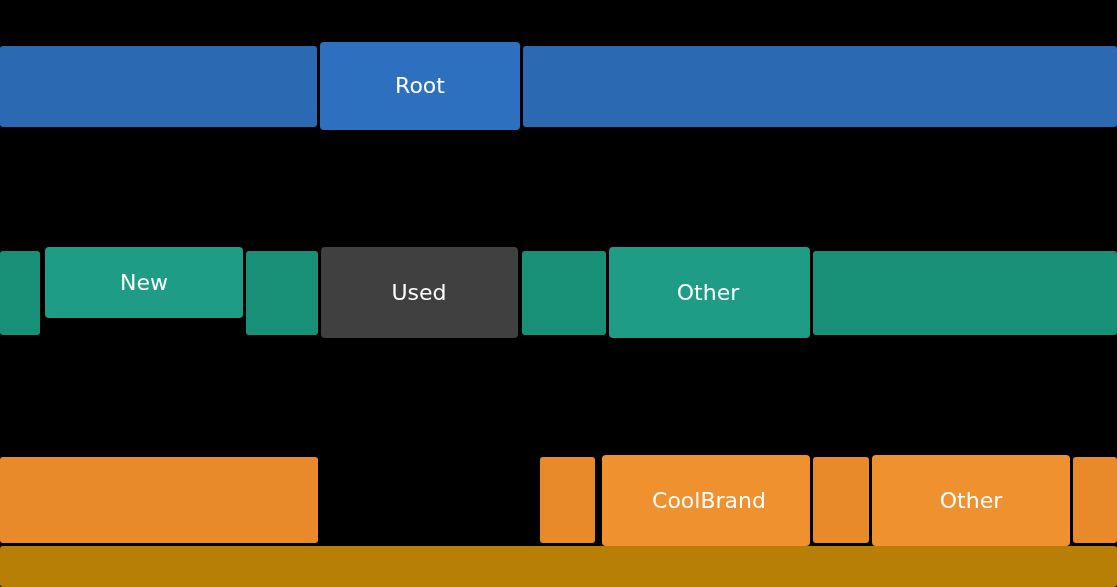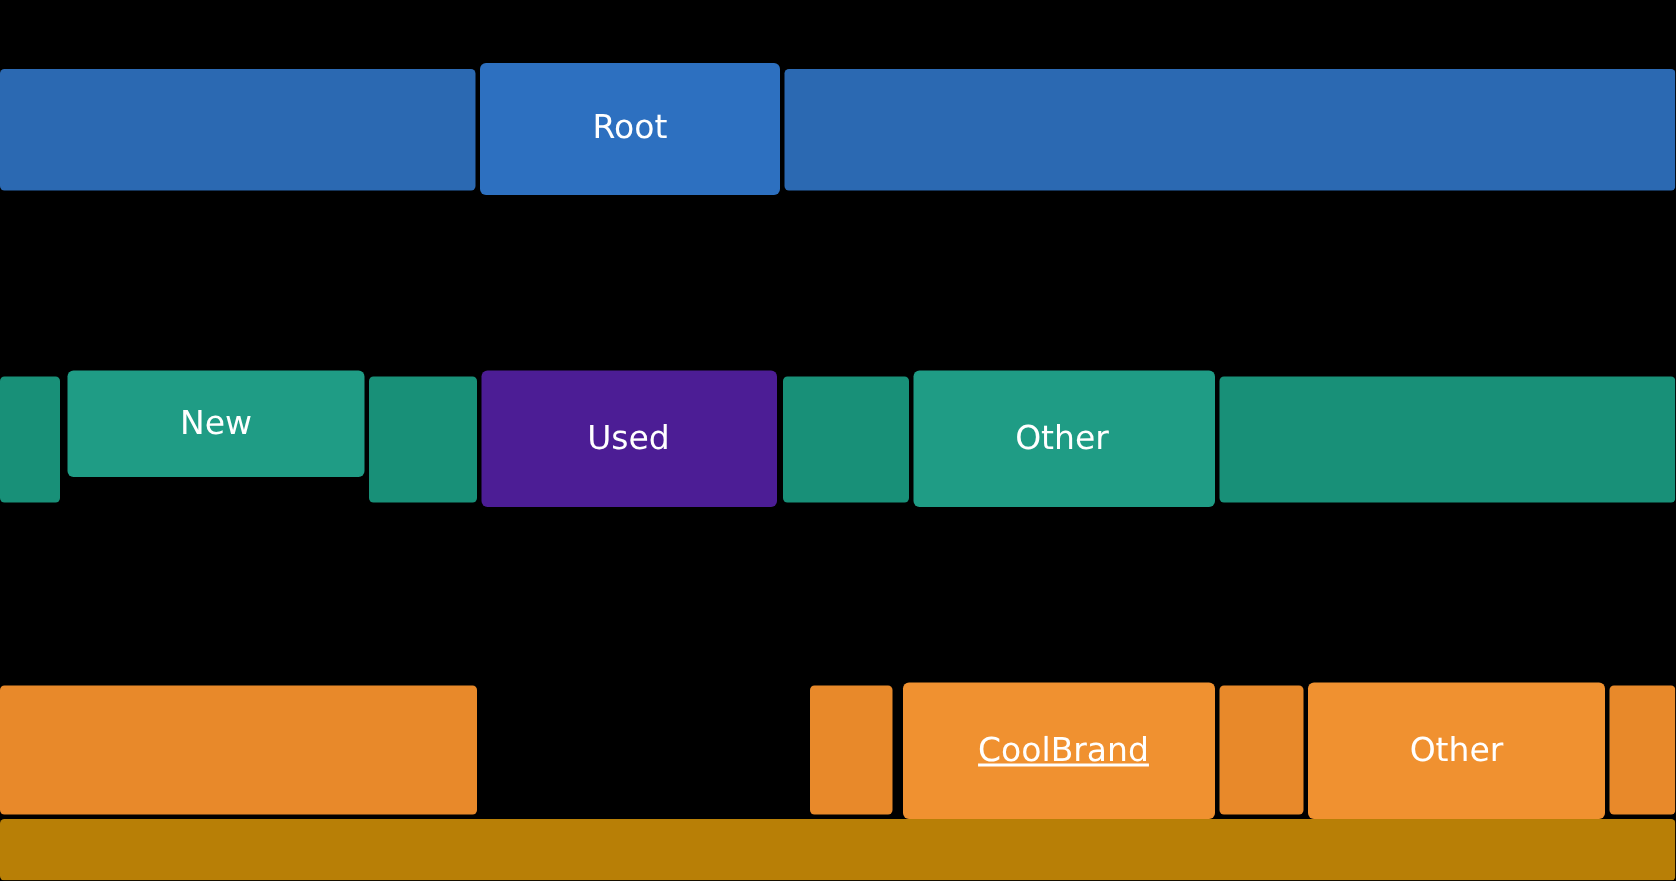--- a/index.html
+++ b/index.html
@@ -43,32 +43,32 @@
     <div class="seg dim" style="left: 0px; width: 317px; top: 46px; height: 81px; background: rgb(43, 105, 178);"></div>
     <div class="seg bright" style="left: 320px; width: 200px; top: 42px; height: 88px; background: rgb(45, 112, 192);">
       <span class="seg-label" style="color: rgb(255, 255, 255); left: 100px;">Root</span>
     </div>
     <div class="seg dim" style="left: 523px; width: 594px; top: 46px; height: 81px; background: rgb(43, 105, 178);"></div>
     <div class="seg dim" style="left: 0px; width: 40px; top: 251px; height: 84px; background: rgb(24, 144, 120);"></div>
     <div class="seg bright" style="left: 45px; width: 198px; top: 247px; height: 71px; background: rgb(31, 156, 133);">
       <span class="seg-label" style="color: rgb(255, 255, 255); left: 99px;">New</span>
     </div>
     <div class="seg dim" style="left: 246px; width: 72px; top: 251px; height: 84px; background: rgb(24, 144, 120);"></div>
-    <div class="seg bright" style="left: 321px; width: 197px; top: 247px; height: 91px; background: #4c1d95;">
+    <div class="seg bright" style="left: 321px; width: 197px; top: 247px; height: 91px; background: #404040;">
       <span class="seg-label" style="color: rgb(255, 255, 255); left: 98px;">Used</span>
     </div>
     <div class="seg dim" style="left: 522px; width: 84px; top: 251px; height: 84px; background: rgb(24, 144, 120);"></div>
     <div class="seg bright" style="left: 609px; width: 201px; top: 247px; height: 91px; background: rgb(31, 156, 133);">
       <span class="seg-label" style="color: rgb(255, 255, 255); left: 99px;">Other</span>
     </div>
     <div class="seg dim" style="left: 813px; width: 304px; top: 251px; height: 84px; background: rgb(24, 144, 120);"></div>
     <div class="seg dim" style="left: 0px; width: 318px; top: 457px; height: 86px; background: rgb(232, 137, 42);"></div>
     <div class="seg dim" style="left: 540px; width: 55px; top: 457px; height: 86px; background: rgb(232, 137, 42);"></div>
     <div class="seg bright" style="left: 602px; width: 208px; top: 455px; height: 91px; background: rgb(240, 145, 48);">
-      <span class="seg-label" style="color: rgb(255, 255, 255); left: 107px; text-decoration: underline;">CoolBrand</span>
+      <span class="seg-label" style="color: rgb(255, 255, 255); left: 107px;">CoolBrand</span>
     </div>
     <div class="seg dim" style="left: 813px; width: 56px; top: 457px; height: 86px; background: rgb(232, 137, 42);"></div>
     <div class="seg bright" style="left: 872px; width: 198px; top: 455px; height: 91px; background: rgb(240, 145, 48);">
       <span class="seg-label" style="color: rgb(255, 255, 255); left: 99px;">Other</span>
     </div>
     <div class="seg dim" style="left: 1073px; width: 44px; top: 457px; height: 86px; background: rgb(232, 137, 42);"></div>
     <div class="seg dim" style="left: 0px; width: 1117px; top: 546px; height: 41px; background: rgb(184, 127, 6);"></div>
   </div>
 
 </body></html>

